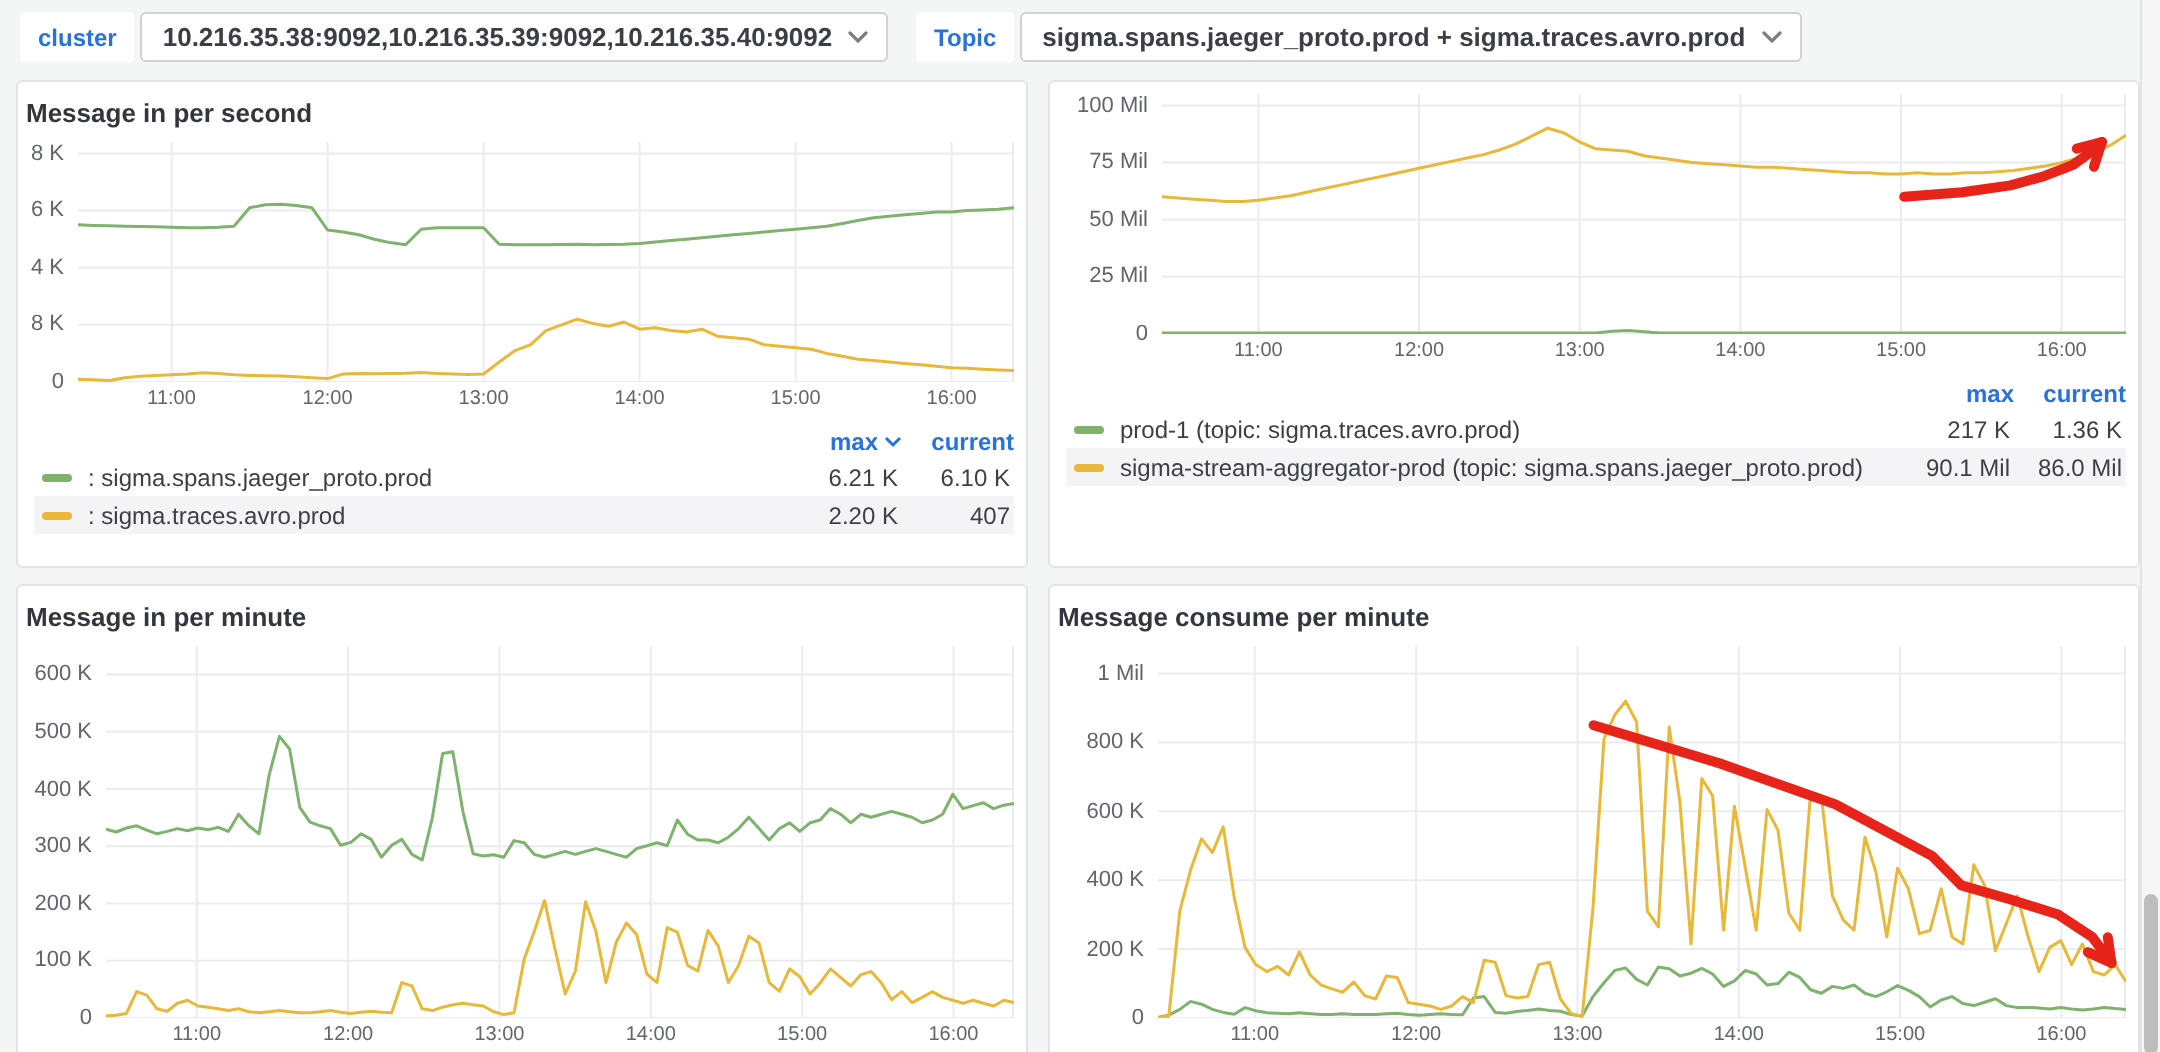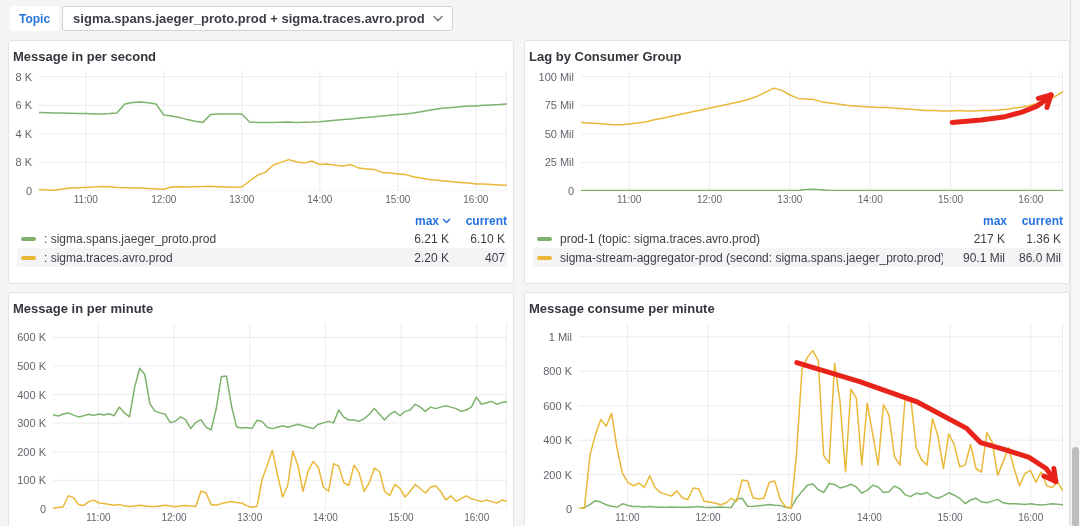--- a/index.html
+++ b/index.html
@@ -51,20 +51,31 @@
   .scrollbar { position:absolute; right:0; top:0; width:10px; height:526px; background:#f6f6f6;
                border-left:1px solid #e3e3e3; }
   .scroll-thumb { position:absolute; left:1px; top:447px; width:7px; height:80px; background:#bdbdbd;
                   border-radius:4px; cursor:pointer; }
 </style>
 </head>
 <body>
 
 <div class="toolbar">
   <div class="filter">
+    <span class="chip">cluster</span>
+    <div class="select">
+      <span>10.216.35.38:9092,10.216.35.39:9092,10.216.35.40:9092</span>
+      <span class="caret">
+        <svg width="10" height="7" viewBox="0 0 10 7">
+            <polyline points="1,1.5 5,5.5 9,1.5" fill="none" stroke="#7b7f85" stroke-width="1.6" stroke-linecap="round"></polyline>
+          </svg>
+      </span>
+    </div>
+  </div>
+  <div class="filter">
     <span class="chip">Topic</span>
     <div class="select">
       <span>sigma.spans.jaeger_proto.prod + sigma.traces.avro.prod</span>
       <span class="caret">
         <svg width="10" height="7" viewBox="0 0 10 7">
             <polyline points="1,1.5 5,5.5 9,1.5" fill="none" stroke="#7b7f85" stroke-width="1.6" stroke-linecap="round"></polyline>
           </svg>
       </span>
     </div>
   </div>
@@ -125,21 +136,20 @@
         <div class="lg-row stripe">
           <span class="lg-mark" style="background: rgb(234, 184, 57);"></span>
           <span class="lg-label">: sigma.traces.avro.prod</span>
           <span class="lg-val">2.20 K</span>
           <span class="lg-val c2">407</span>
         </div>
       </div>
   </section>
 
   <section class="panel panel-top p2">
-    <h2 class="ptitle">Lag by Consumer Group</h2>
     <div class="plot-row">
       <div class="ylabels">
           <div style="top: 100%;">0</div>
           <div style="top: 76.1905%;">25 Mil</div>
           <div style="top: 52.381%;">50 Mil</div>
           <div style="top: 28.5714%;">75 Mil</div>
           <div style="top: 4.7619%;">100 Mil</div>
         </div>
       <div class="plot">
           <svg width="482" height="120">
@@ -178,21 +188,21 @@
           <div class="lg-col c2">current</div>
         </div>
         <div class="lg-row">
           <span class="lg-mark" style="background: rgb(126, 178, 109);"></span>
           <span class="lg-label">prod-1 (topic: sigma.traces.avro.prod)</span>
           <span class="lg-val">217 K</span>
           <span class="lg-val c2">1.36 K</span>
         </div>
         <div class="lg-row stripe">
           <span class="lg-mark" style="background: rgb(234, 184, 57);"></span>
-          <span class="lg-label">sigma-stream-aggregator-prod (second: sigma.spans.jaeger_proto.prod)</span>
+          <span class="lg-label">sigma-stream-aggregator-prod (topic: sigma.spans.jaeger_proto.prod)</span>
           <span class="lg-val">90.1 Mil</span>
           <span class="lg-val c2">86.0 Mil</span>
         </div>
       </div>
   </section>
 
   <section class="panel panel-bottom p3">
     <h2 class="ptitle">Message in per minute</h2>
     <div class="plot-row">
       <div class="ylabels">

